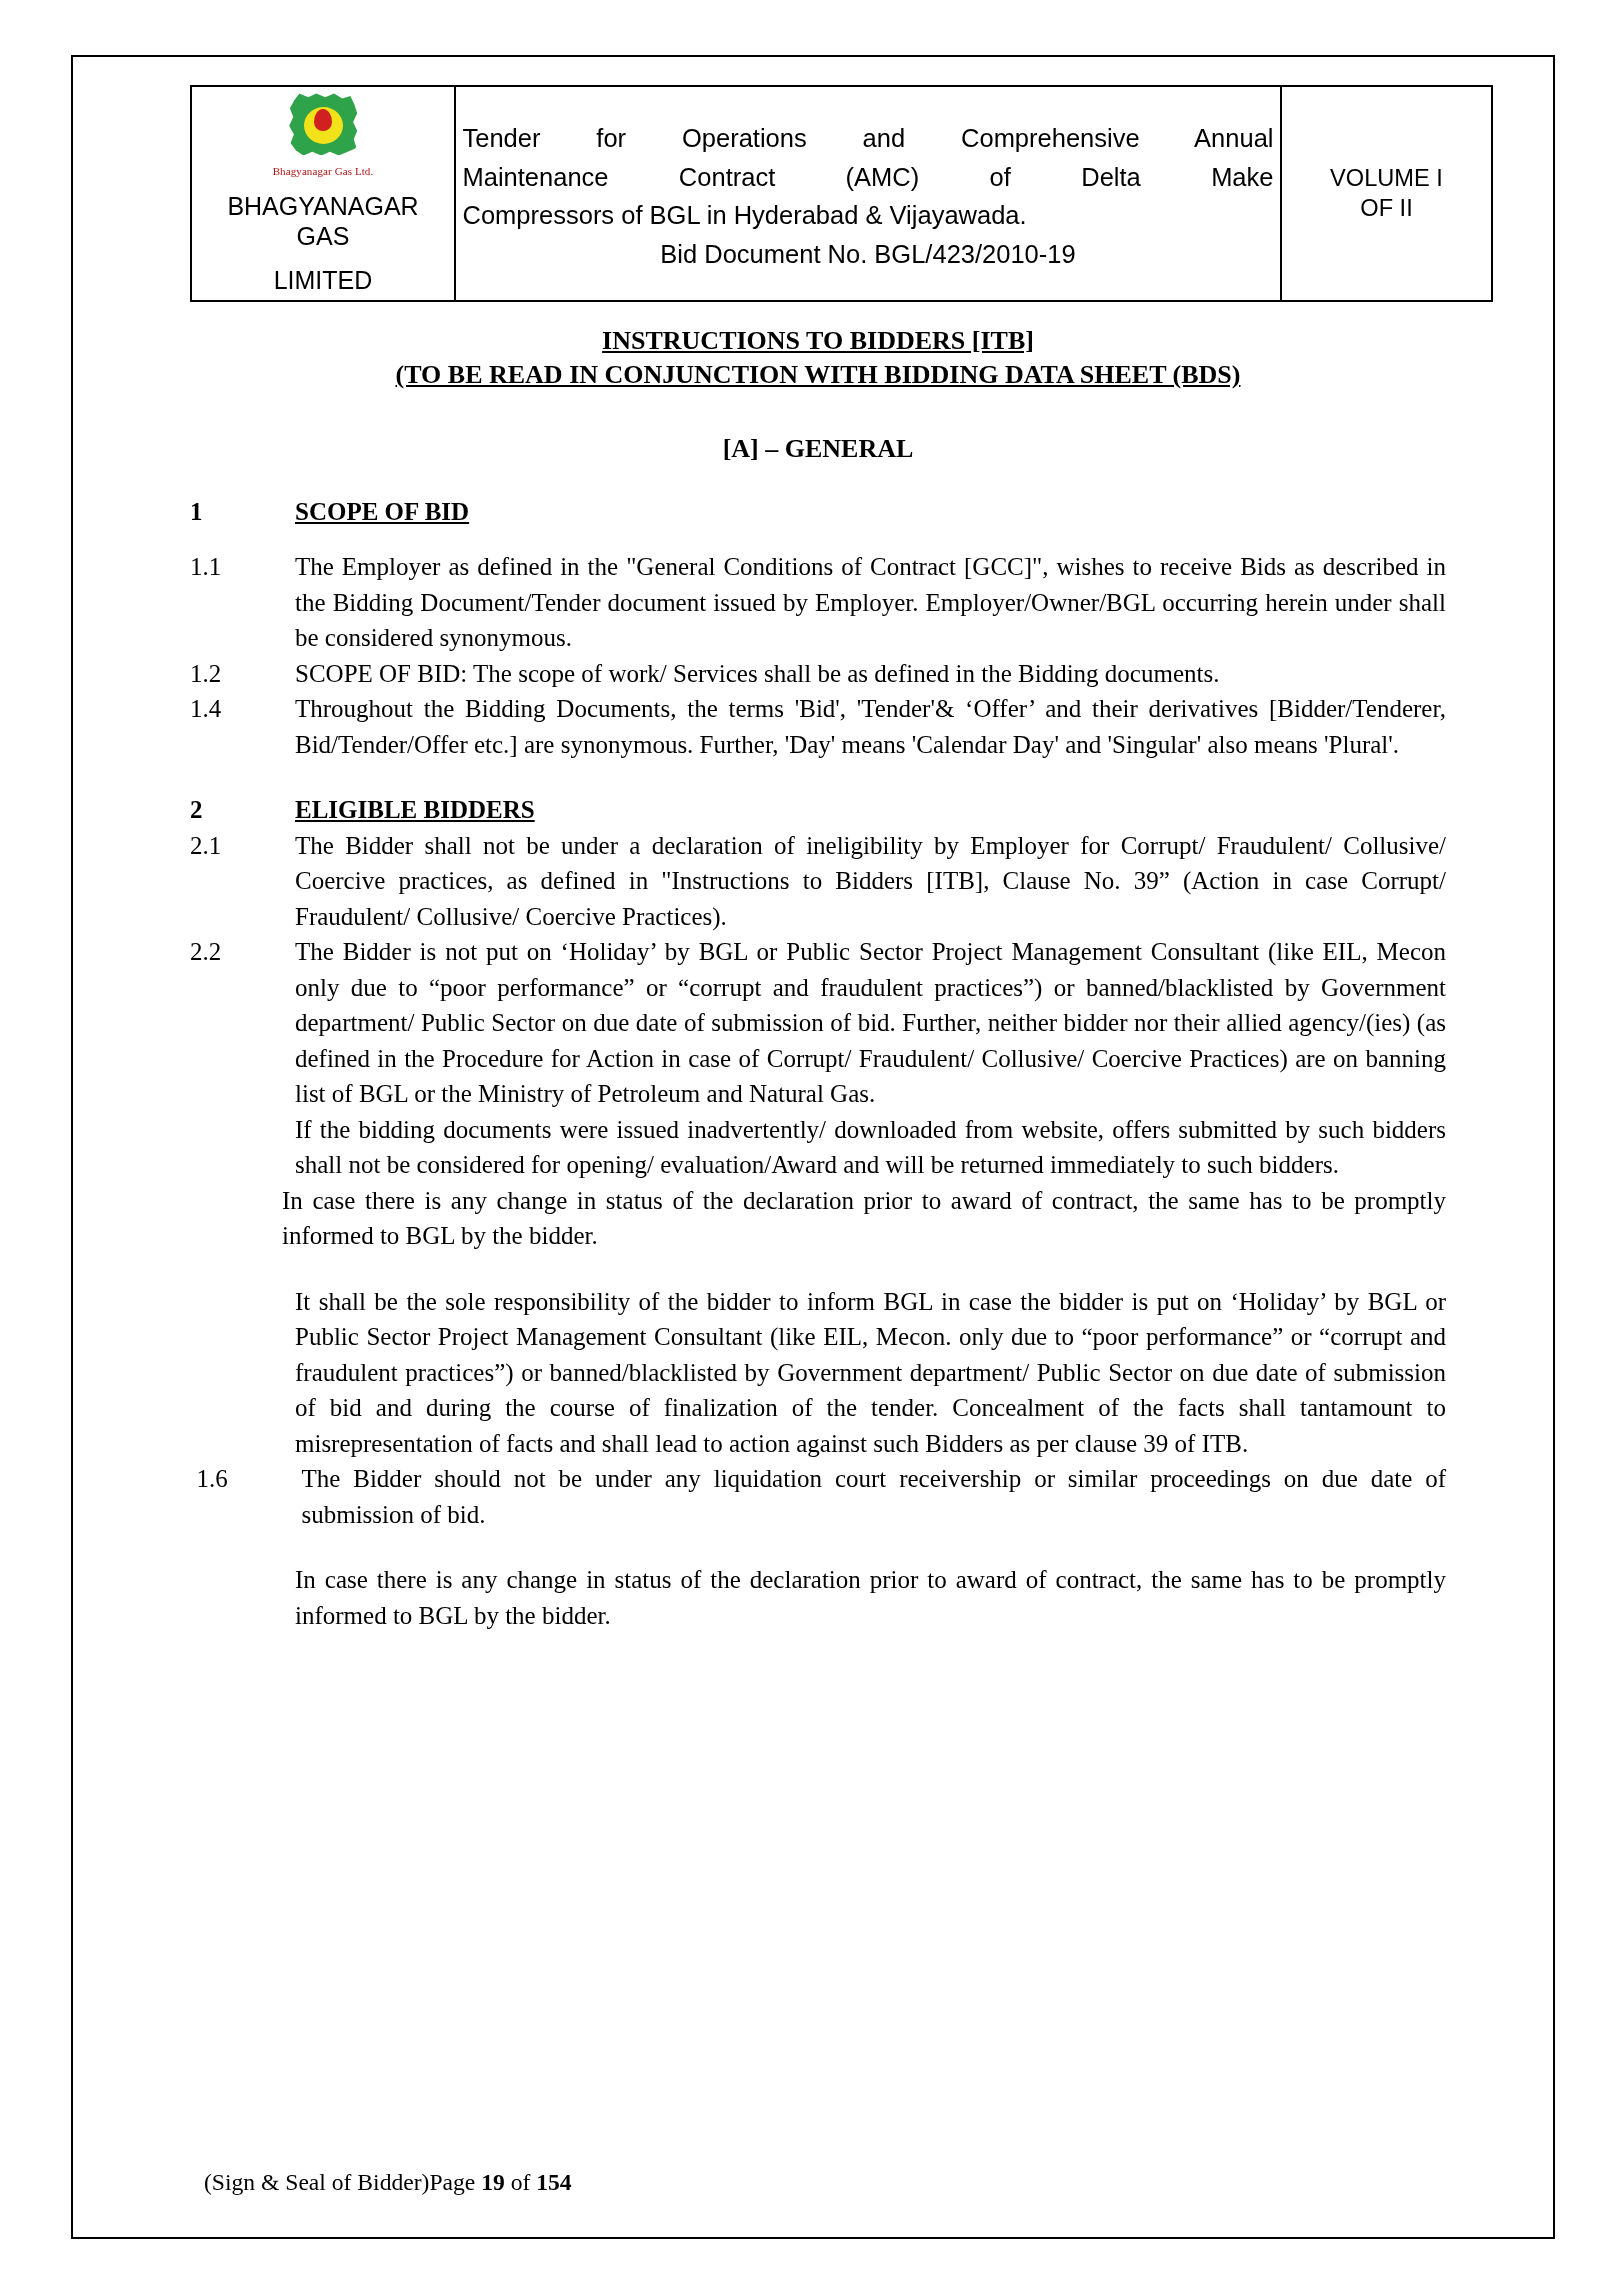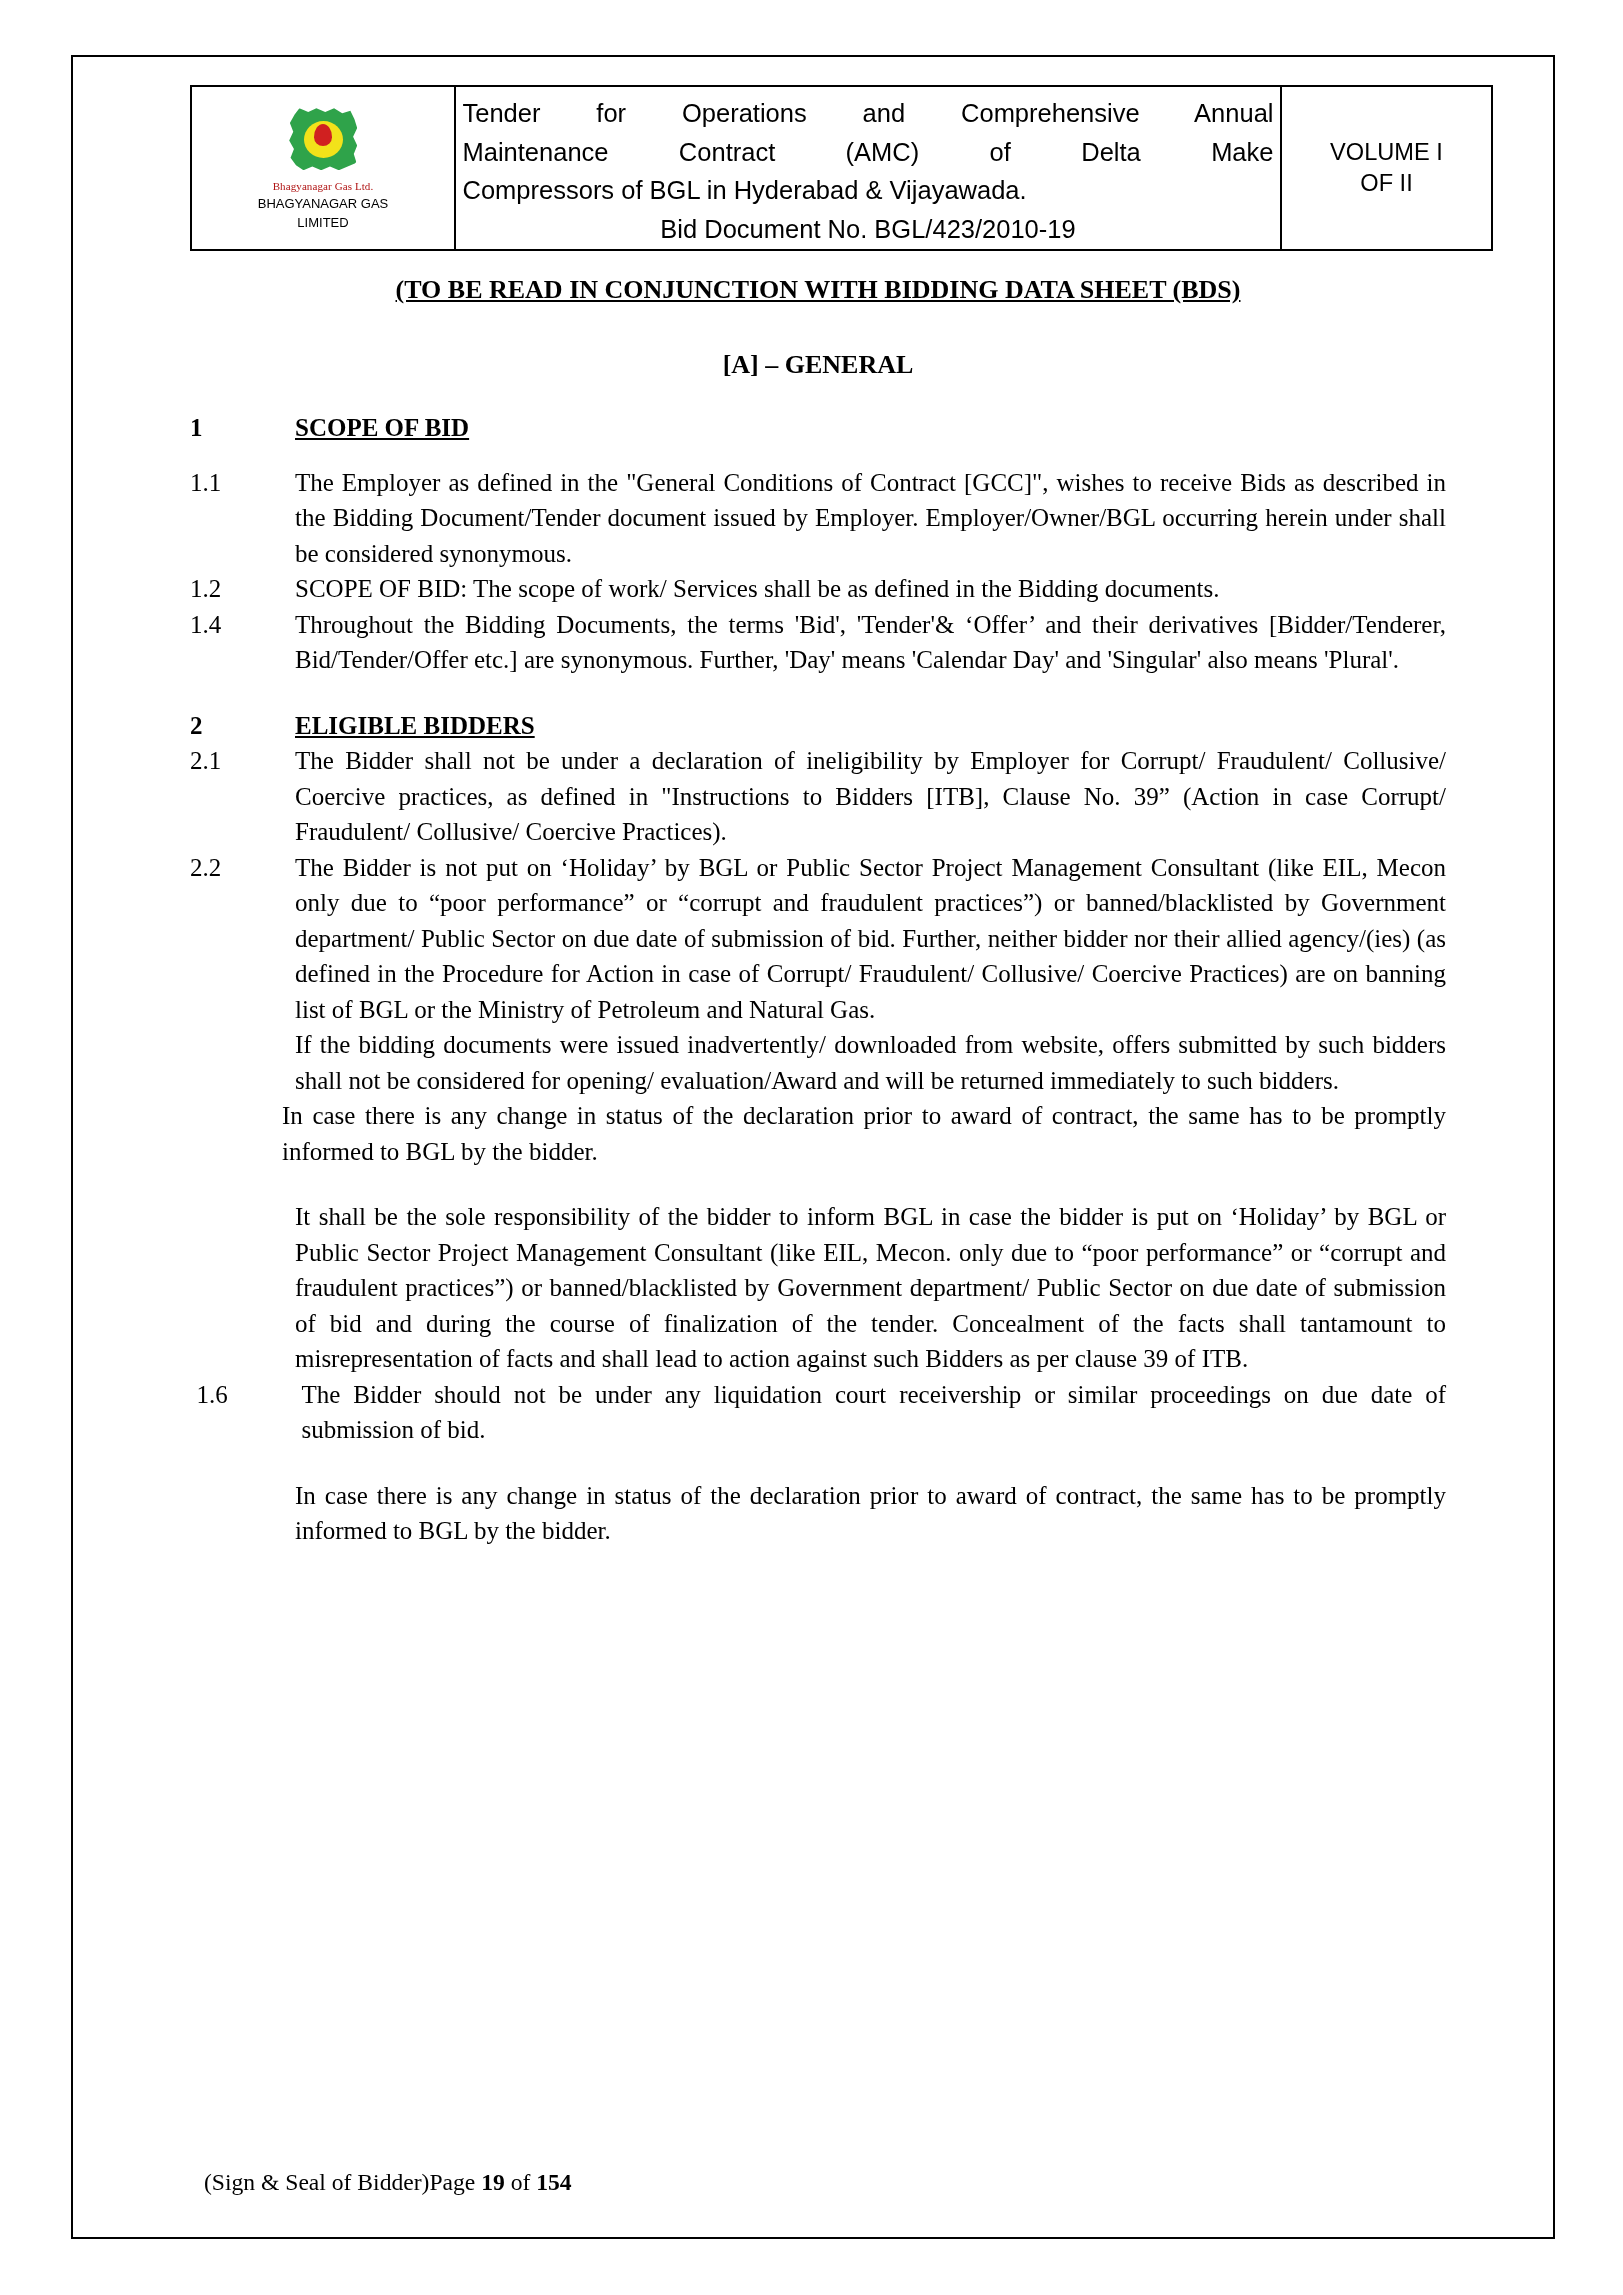--- a/index.html
+++ b/index.html
@@ -102,23 +102,23 @@
   .logo-text-red {
     font-family: "Liberation Serif", serif;
     font-size: 11px;
     color: #b01414;
     letter-spacing: 0.1px;
     line-height: 1.1;
     margin-top: 1.3px;
   }
   .logo-caption {
     font-family: "Liberation Sans", sans-serif;
-    font-size: 13px;
+    font-size: 25px;
     line-height: 1.18;
-    margin-top: 4px;
+    margin-top: 15px;
   }
 
   .title-line {
     font-family: "Liberation Sans", sans-serif;
     font-size: 25.5px;
     line-height: 1.28;
     text-align: justify;
     text-align-last: justify;
     margin-top: 6px;
   }
@@ -236,20 +236,21 @@
         </td>
         <td class="volume-cell">
           <div class="volume-line">VOLUME I</div>
           <div class="volume-line">OF II</div>
         </td>
       </tr>
     </tbody>
       </table>
 
     <div class="doc-heading">
+      <div><span class="u">INSTRUCTIONS TO BIDDERS [ITB]</span></div>
       <div><span class="u">(TO BE READ IN CONJUNCTION WITH BIDDING DATA SHEET (BDS)</span></div>
     </div>
 
     <div class="section-letter">[A] – GENERAL</div>
 
     <div class="gap-lg"></div>
 
     <div class="clause heading">
       <div class="num">1</div>
       <div class="body nojust"><span class="u">SCOPE OF BID</span></div>

